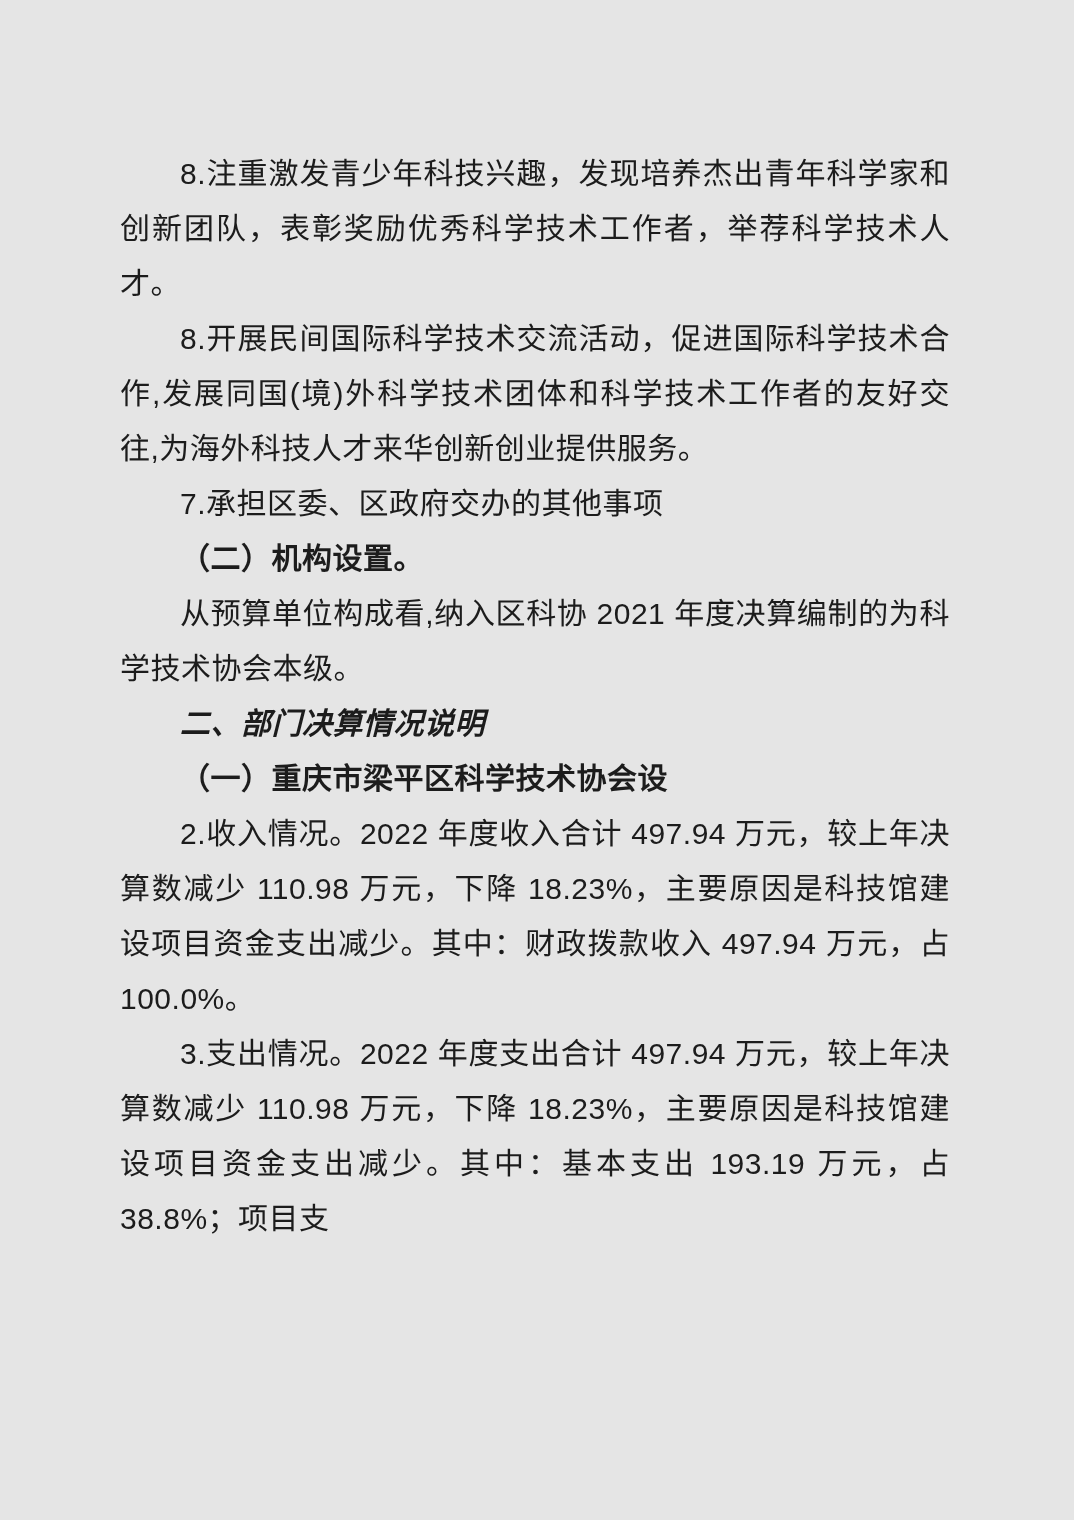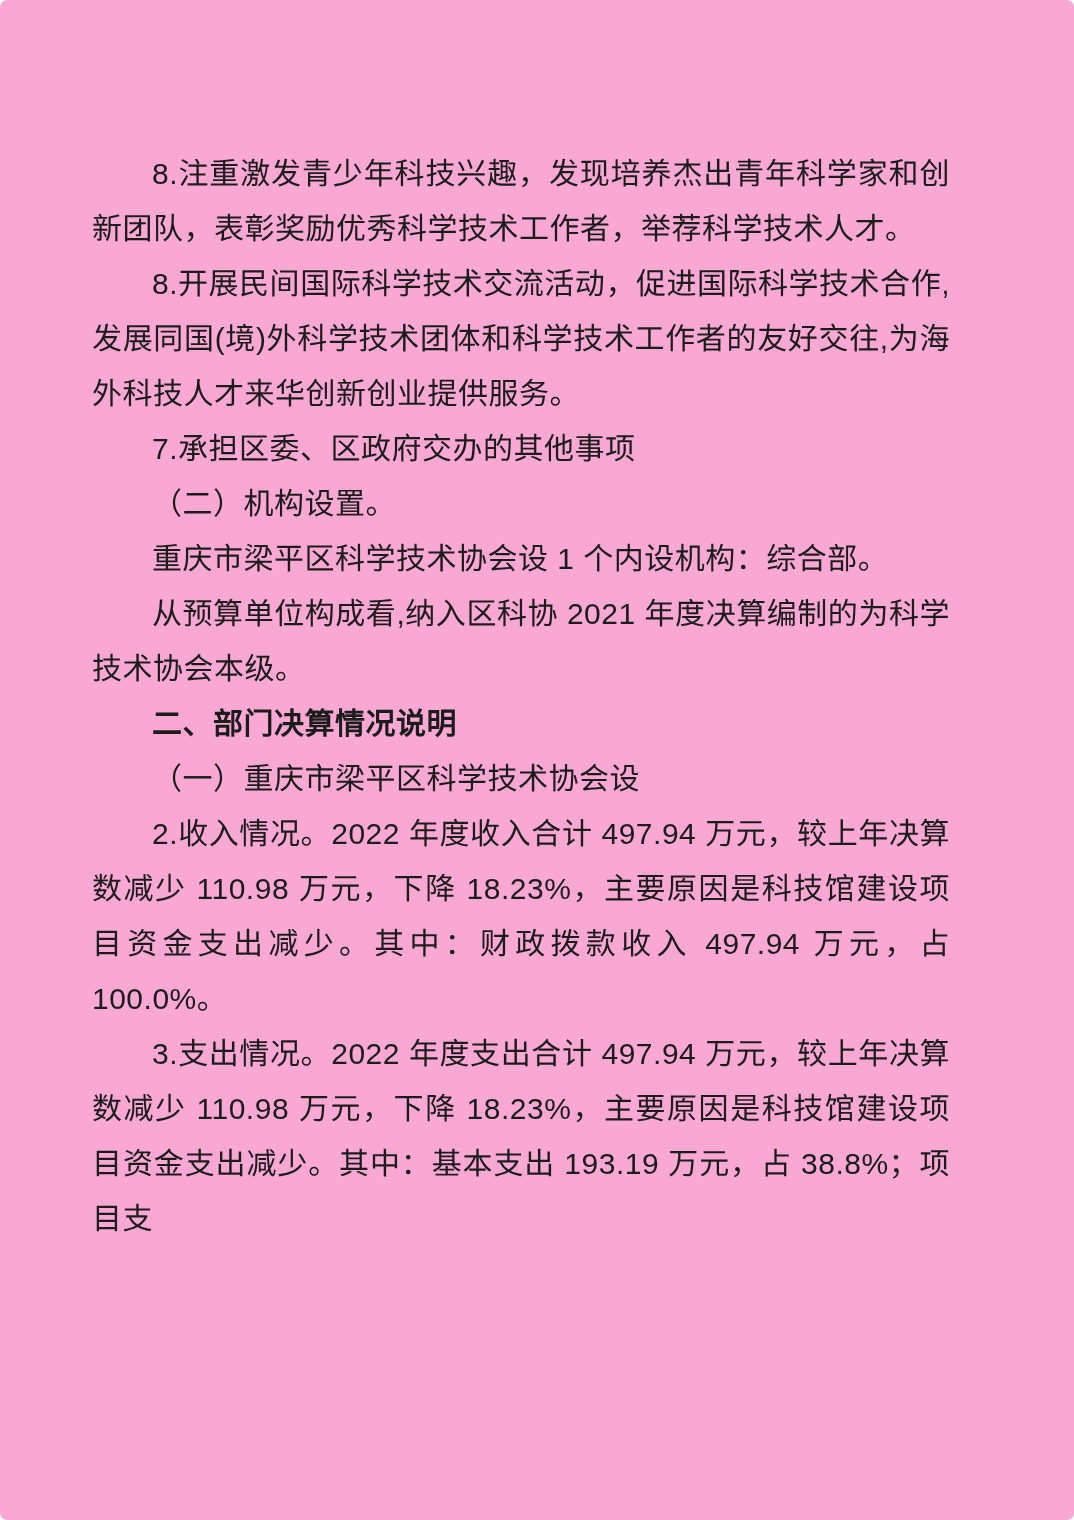--- a/index.html
+++ b/index.html
@@ -4,59 +4,58 @@
 <style>
   html, body {
     margin: 0;
     padding: 0;
     background: #ffffff;
   }
   .page {
     position: relative;
     width: 1074px;
     height: 1520px;
-    background: #f9a8d4;
+    background: #e5e5e5;
     box-sizing: border-box;
-    padding: 146px 124px 0 92px;
+    padding: 146px 124px 0 120px;
     overflow: hidden;
-    border-radius: 7px;
   }
   .doc-body p {
     margin: 0;
     padding: 0;
     font-family: "Liberation Sans", sans-serif;
     font-size: 30px;
     line-height: 55px;
     color: #1c1c1c;
     text-align: justify;
     text-indent: 2em;
     letter-spacing: 0.5px;
   }
   
   .p-h1 {
     font-weight: 700;
+    font-style: italic;
   }
   
   .p-h2 {
-    font-weight: 400;
+    font-weight: 700;
   }
   
   .p-indent-lg {
     text-indent: 2.35em;
   }
 </style>
 </head>
 <body>
 
 <div class="page">
   <div class="doc-body">
     <p class="p-body">8.注重激发青少年科技兴趣，发现培养杰出青年科学家和创新团队，表彰奖励优秀科学技术工作者，举荐科学技术人才。</p>
     <p class="p-body">8.开展民间国际科学技术交流活动，促进国际科学技术合作,发展同国(境)外科学技术团体和科学技术工作者的友好交往,为海外科技人才来华创新创业提供服务。</p>
     <p class="p-body">7.承担区委、区政府交办的其他事项</p>
     <p class="p-h2">（二）机构设置。</p>
-    <p class="p-body">重庆市梁平区科学技术协会设 1 个内设机构：综合部。</p>
     <p class="p-body p-indent-lg">从预算单位构成看,纳入区科协 2021 年度决算编制的为科学技术协会本级。</p>
     <p class="p-h1">二、部门决算情况说明</p>
     <p class="p-h2">（一）重庆市梁平区科学技术协会设</p>
     <p class="p-body">2.收入情况。2022 年度收入合计 497.94 万元，较上年决算数减少 110.98 万元，下降 18.23%，主要原因是科技馆建设项目资金支出减少。其中：财政拨款收入 497.94 万元，占 100.0%。</p>
     <p class="p-body">3.支出情况。2022 年度支出合计 497.94 万元，较上年决算数减少 110.98 万元，下降 18.23%，主要原因是科技馆建设项目资金支出减少。其中：基本支出 193.19 万元，占 38.8%；项目支</p>
   </div>
 </div>
 
 </body></html>

